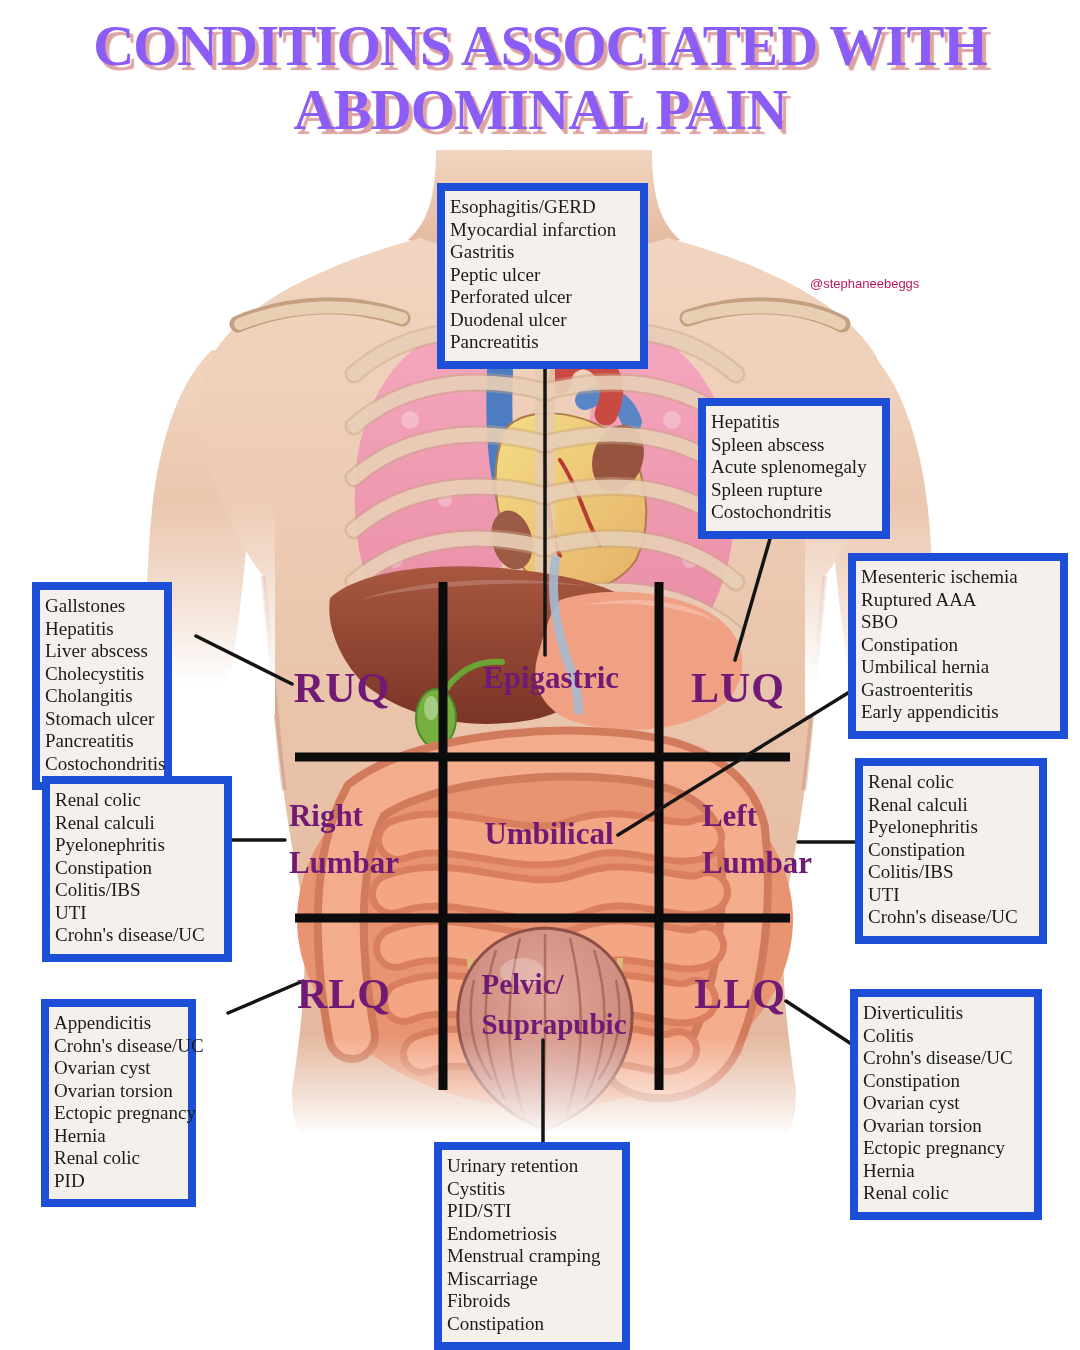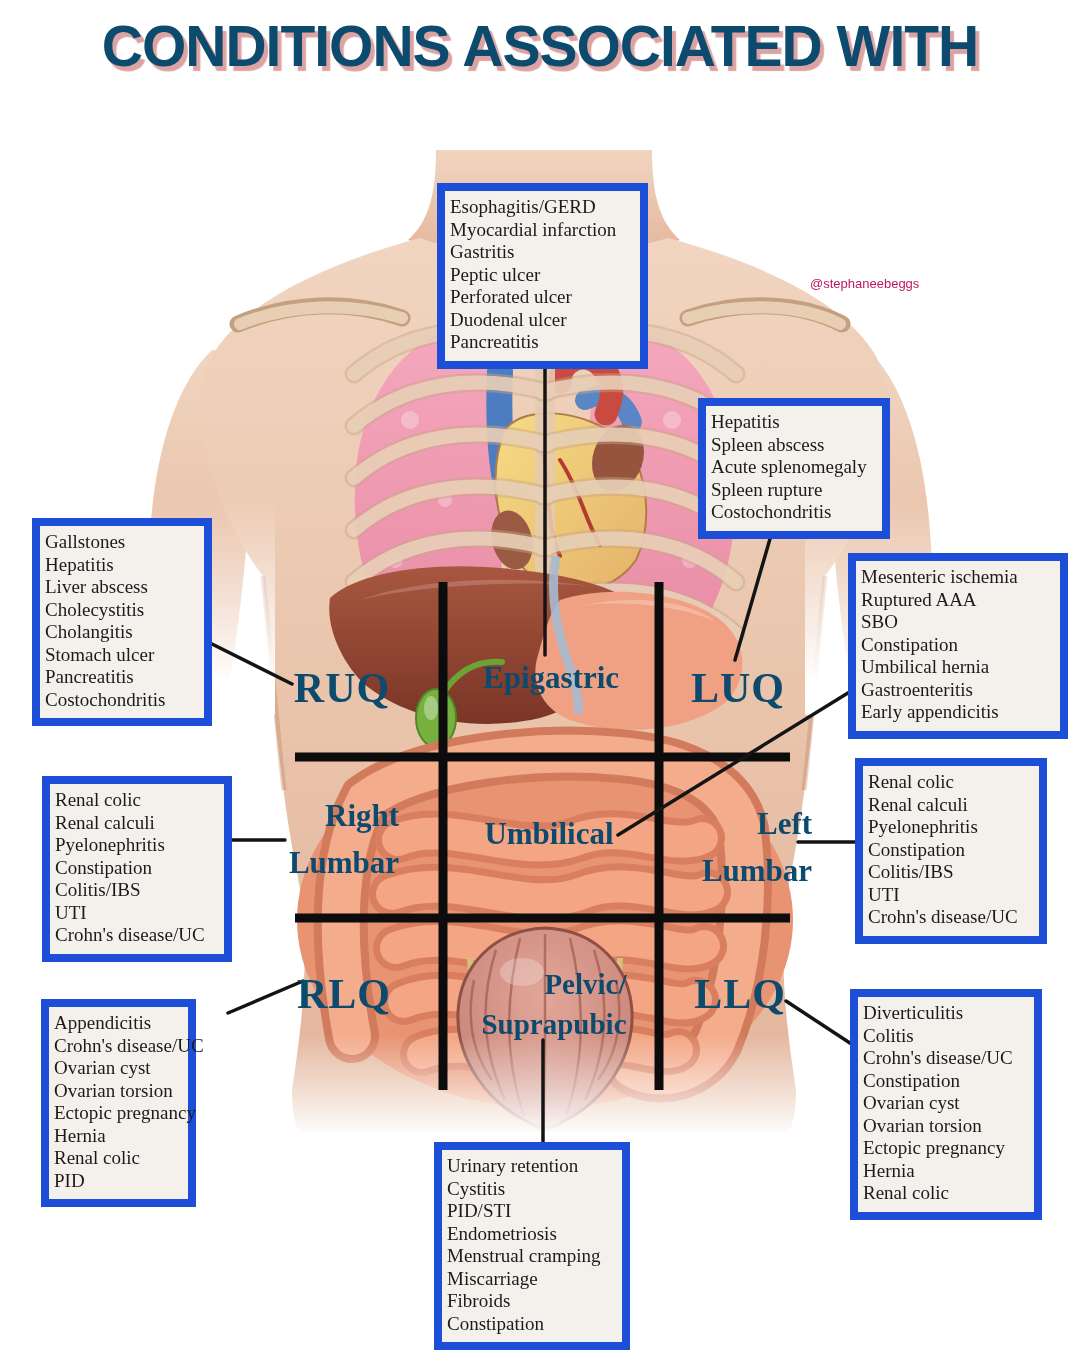--- a/index.html
+++ b/index.html
@@ -1,35 +1,35 @@
 <!DOCTYPE html>
 <html><head>
 <meta charset="utf-8">
 <style>
   html,body{margin:0;padding:0;background:#ffffff;}
   #canvas{position:relative;width:1080px;height:1350px;background:#ffffff;overflow:hidden;
           font-family:"Liberation Serif","DejaVu Serif",serif;}
   
   #title{position:absolute;left:0;top:14px;width:1080px;text-align:center;z-index:30;}
-  #title .tline{font-family:Liberation Sans, sans-serif;font-weight:700;
-    font-size:57px;line-height:64px;color:#0c4a6e;letter-spacing:-1px;
+  #title .tline{font-family:Liberation Serif, serif;font-weight:700;
+    font-size:57px;line-height:64px;color:#8b5cf6;letter-spacing:-1px;
     text-shadow:4px 5px 1px rgba(219,158,158,.95);}
   
   #watermark{position:absolute;left:810px;top:276px;z-index:30;
     font-family:"Liberation Sans","DejaVu Sans",sans-serif;font-size:13px;color:#be185d;}
   
   #anatomy{position:absolute;left:0;top:0;z-index:1;}
   
   .cond-box{position:absolute;box-sizing:border-box;background:#f4f1ec;border:8px solid #1d4ed8;
     padding:5px 8px 7px 5px;z-index:40;}
   .cond-line{font-family:"Liberation Serif","DejaVu Serif",serif;font-size:19px;line-height:22.5px;
     color:#1b1b1b;white-space:nowrap;}
   
-  .region-label{position:absolute;transform:translateX(-50%);z-index:20;text-align:right;
-    font-family:"Liberation Serif","DejaVu Serif",serif;font-weight:700;color:#0c4a6e;white-space:nowrap;}
+  .region-label{position:absolute;transform:translateX(-50%);z-index:20;text-align:left;
+    font-family:"Liberation Serif","DejaVu Serif",serif;font-weight:700;color:#701a75;white-space:nowrap;}
   .quad{font-size:42px;letter-spacing:1px;}
   .mid{font-size:31px;}
   .two-line{font-size:31px;line-height:47px;}
   .two-line-sm{font-size:29px;line-height:40px;}
 </style>
 </head>
 <body>
 
 <div id="canvas">
 
@@ -201,34 +201,35 @@
       <line x1="228" y1="840" x2="285" y2="840"></line>
       <line x1="798" y1="842" x2="862" y2="842"></line>
       <line x1="228" y1="1013" x2="303" y2="981"></line>
       <line x1="786" y1="1001" x2="856" y2="1047"></line>
       <line x1="543" y1="1040" x2="543" y2="1150"></line>
     </g>
   </svg>
 
   <div id="title">
     <div class="tline">CONDITIONS ASSOCIATED WITH</div>
+    <div class="tline">ABDOMINAL PAIN</div>
   </div>
 
   <div id="watermark">@stephaneebeggs</div>
 
   <div class="region-label quad" style="left:342px;top:664px;">RUQ</div>
   <div class="region-label mid" style="left:551px;top:660px;">Epigastric</div>
   <div class="region-label quad" style="left:738px;top:664px;">LUQ</div>
 
   <div class="region-label two-line" style="left:344px;top:792px;">
     <div>Right</div>
     <div>Lumbar</div>
   </div>
   <div class="region-label mid" style="left:549px;top:816px;">Umbilical</div>
-  <div class="region-label two-line" style="left:757px;top:792px;margin-top:8px;">
+  <div class="region-label two-line" style="left:757px;top:792px;">
     <div>Left</div>
     <div>Lumbar</div>
   </div>
 
   <div class="region-label quad" style="left:344px;top:970px;">RLQ</div>
   <div class="region-label two-line-sm" style="left:554px;top:964px;">
     <div>Pelvic/</div>
     <div>Suprapubic</div>
   </div>
   <div class="region-label quad" style="left:740px;top:970px;">LLQ</div>
@@ -248,21 +249,21 @@
   <div class="cond-box" style="left:698px;top:398px;width:192px;">
     <div>
         <div class="cond-line">Hepatitis</div>
         <div class="cond-line">Spleen abscess</div>
         <div class="cond-line">Acute splenomegaly</div>
         <div class="cond-line">Spleen rupture</div>
         <div class="cond-line">Costochondritis</div>
       </div>
   </div>
 
-  <div class="cond-box" style="left:32px;top:518px;width:180px;">
+  <div class="cond-box" style="left:32px;top:582px;width:140px;">
     <div>
         <div class="cond-line">Gallstones</div>
         <div class="cond-line">Hepatitis</div>
         <div class="cond-line">Liver abscess</div>
         <div class="cond-line">Cholecystitis</div>
         <div class="cond-line">Cholangitis</div>
         <div class="cond-line">Stomach ulcer</div>
         <div class="cond-line">Pancreatitis</div>
         <div class="cond-line">Costochondritis</div>
       </div>

